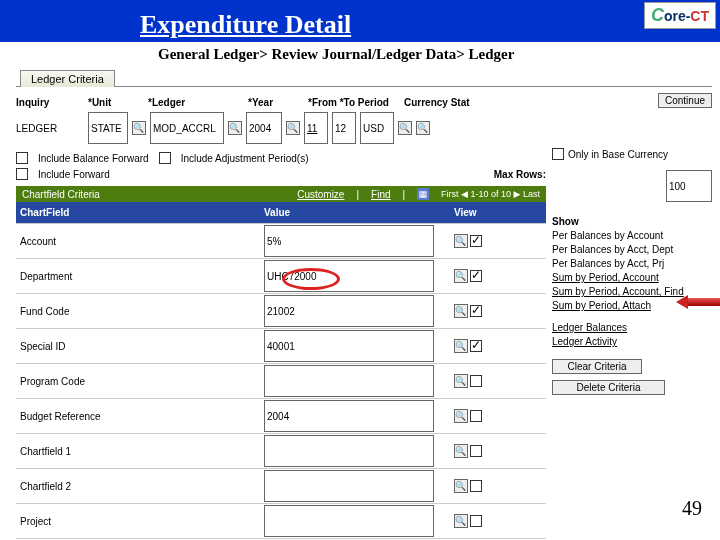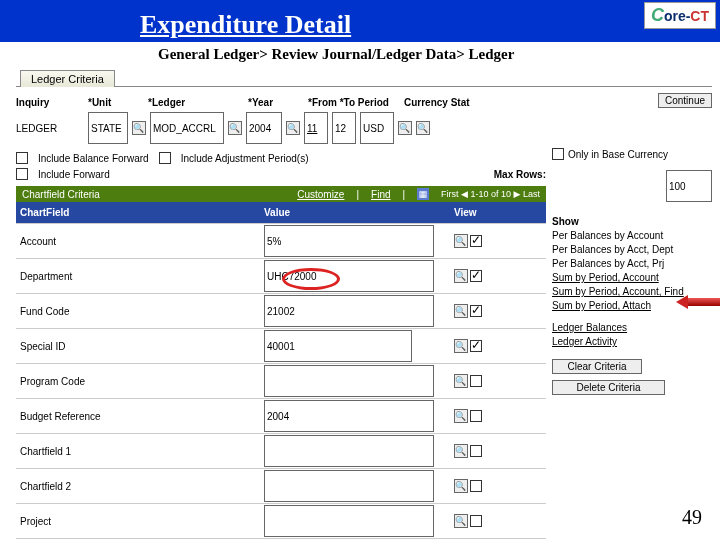--- a/index.html
+++ b/index.html
@@ -29,21 +29,21 @@
   .grid-row .c-ctl { display:flex; gap:2px; align-items:center;}
   .grid-head { font-weight:bold; color:#fff; }
   .columns { display:flex; gap:6px; align-items:flex-start;}
   .left-col { flex: 1; }
   .right-col { width: 160px; }
   .right-col .hd { font-weight:bold; font-size:10px; margin:4px 0 2px;}
   .right-col .opt { font-size:10px; line-height:14px; color:#000; white-space:nowrap; overflow:hidden; text-overflow:clip;}
   .red-arrow { position:absolute; right:0; top:295px; width:44px; height:14px;}
   .red-arrow .shaft { background:linear-gradient(#e55,#900); height:8px; margin-top:3px; margin-left:12px;}
   .red-arrow .tip { position:absolute; left:0; top:0; width:0;height:0; border-right:12px solid #c22; border-top:7px solid transparent; border-bottom:7px solid transparent;}
-  .pagenum { position:absolute; right:18px; bottom:11px; font-family:"Times New Roman",serif; font-size:20px;}
+  .pagenum { position:absolute; right:18px; bottom:20px; font-family:"Times New Roman",serif; font-size:20px;}
   .cb { width:12px; height:12px; border:1px solid #333; display:inline-block; vertical-align:middle; position:relative; background:#fff;}
   .cb.checked::after { content:"✓"; position:absolute; left:0; top:-3px; font-size:12px;}
   .oval { border:3px solid #d22; border-radius:50%; position:absolute; width:58px; height:22px; pointer-events:none;}
 </style>
 </head>
 <body>
 
 <div class="header-bar">
   <div class="header-title">Expenditure Detail</div>
   <div class="logo"><span class="c1">C</span>ore-<span style="color:#c33">CT</span></div>
@@ -127,21 +127,21 @@
           <div class="grid-row">
             <div class="c-label">Fund Code</div>
     <div class="c-val"><input class="field" style="width: 170px;" value="21002"></div>
     <div class="c-ctl">
               <span class="lookup">🔍</span>
       <span class="cb checked"></span>
             </div>
           </div>
           <div class="grid-row">
             <div class="c-label">Special ID</div>
-    <div class="c-val"><input class="field" style="width: 148px;" value="40001"></div>
+    <div class="c-val"><input class="field" style="width: 170px;" value="40001"></div>
     <div class="c-ctl">
               <span class="lookup">🔍</span>
       <span class="cb checked"></span>
             </div>
           </div>
           <div class="grid-row">
             <div class="c-label">Program Code</div>
     <div class="c-val"><input class="field" style="width: 170px;" value=""></div>
     <div class="c-ctl">
               <span class="lookup">🔍</span>

